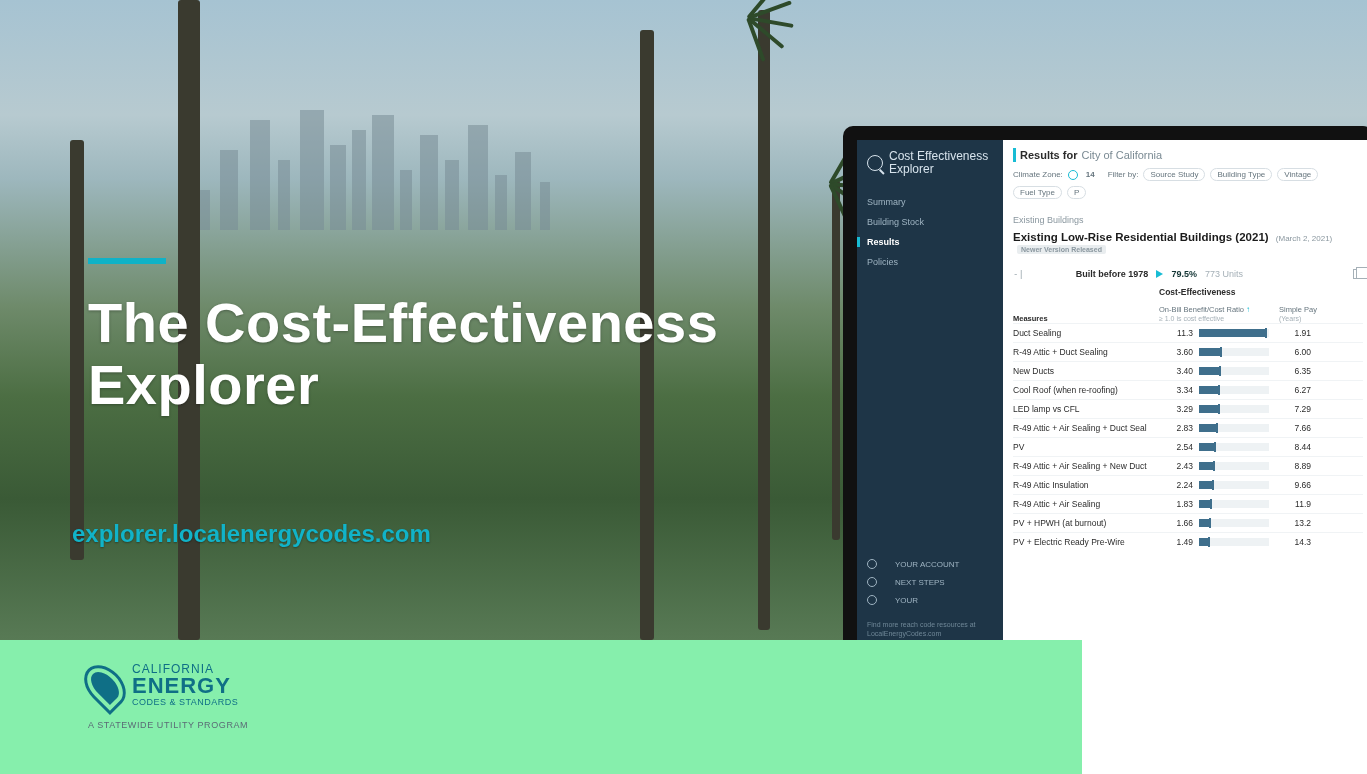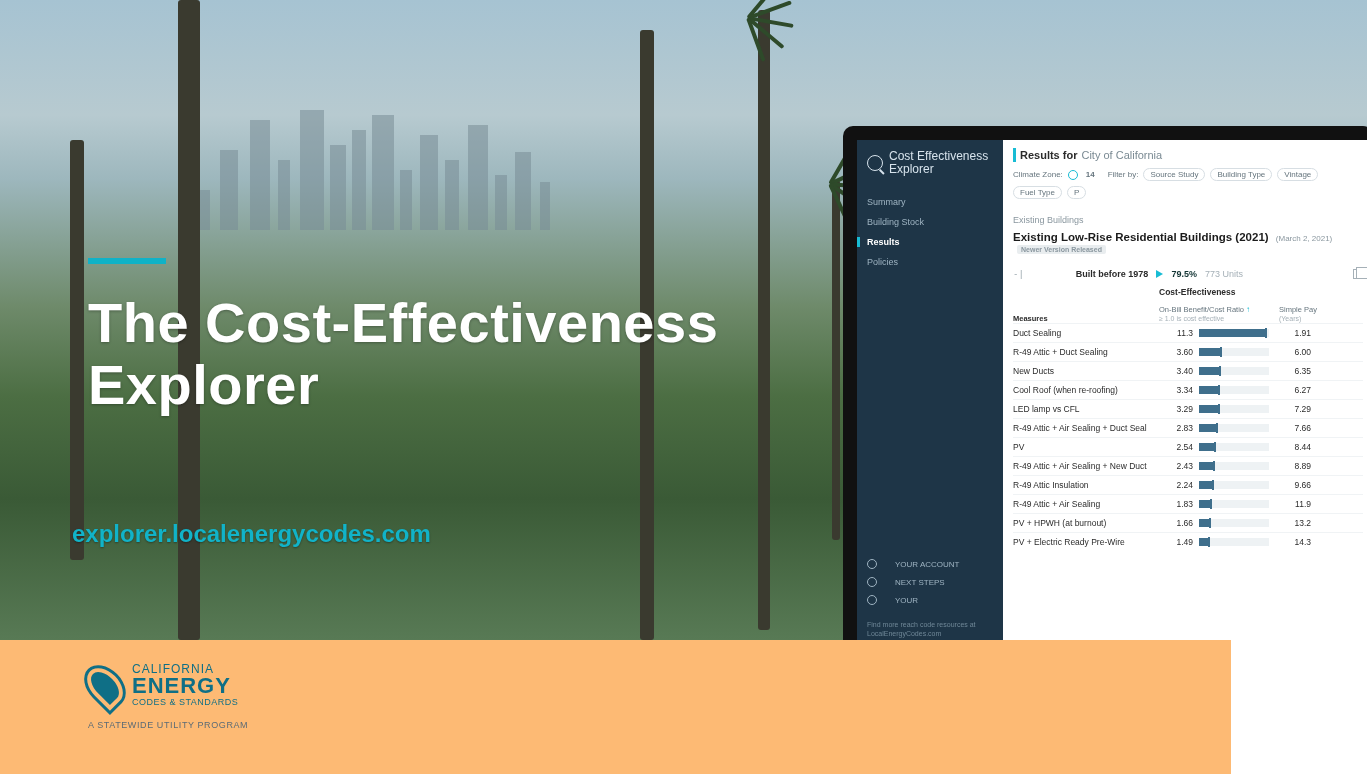--- a/index.html
+++ b/index.html
@@ -12,21 +12,21 @@
   .bldg { position: absolute; bottom: 0; background: rgba(120,140,150,0.55); }
   
   .trunk { position: absolute; background: #3a3a2f; width: 10px; border-radius: 3px; }
   .fronds { position: absolute; width: 80px; height: 50px; }
   .fronds span { position: absolute; width: 46px; height: 4px; background: #2e4a2a; border-radius: 4px; left: 18px; top: 22px; transform-origin: left center; }
 
   .accent-bar { position: absolute; left: 88px; top: 258px; width: 78px; height: 6px; background: #10b2c7; }
   .title { position: absolute; left: 88px; top: 292px; color: #fff; font-size: 56px; font-weight: 700; line-height: 1.1; letter-spacing: .5px; text-shadow: 0 1px 3px rgba(0,0,0,.3); }
   .url { position: absolute; left: 72px; top: 520px; color: #11b3c8; font-size: 24px; font-weight: 700; text-shadow: 0 1px 2px rgba(0,0,0,.35); }
 
-  .footer { position: absolute; left: 0; top: 640px; width: 1231px; height: 134px; background: #fdba74; }
+  .footer { position: absolute; left: 0; top: 640px; width: 1082px; height: 134px; background: #86efac; }
   .logo-wrap { position: absolute; left: 88px; top: 22px; display: flex; align-items: flex-start; gap: 10px; }
   .logo-mark { width: 34px; height: 48px; border: 3px solid #0f6f86; border-radius: 50% 50% 50% 0; transform: rotate(-45deg); position: relative; }
   .logo-mark::after { content:""; position:absolute; inset:4px; background:#0f6f86; border-radius:50% 50% 50% 0; }
   .logo-text { color: #0f6f86; }
   .logo-text .l1 { font-size: 12px; letter-spacing: 1px; }
   .logo-text .l2 { font-size: 22px; font-weight: 800; letter-spacing: 1px; line-height: .95; }
   .logo-text .l3 { font-size: 9px; letter-spacing: .5px; }
   .tagline { position:absolute; left:88px; top:80px; font-size:9px; letter-spacing:.6px; color:#5b6b76; }
 
   

